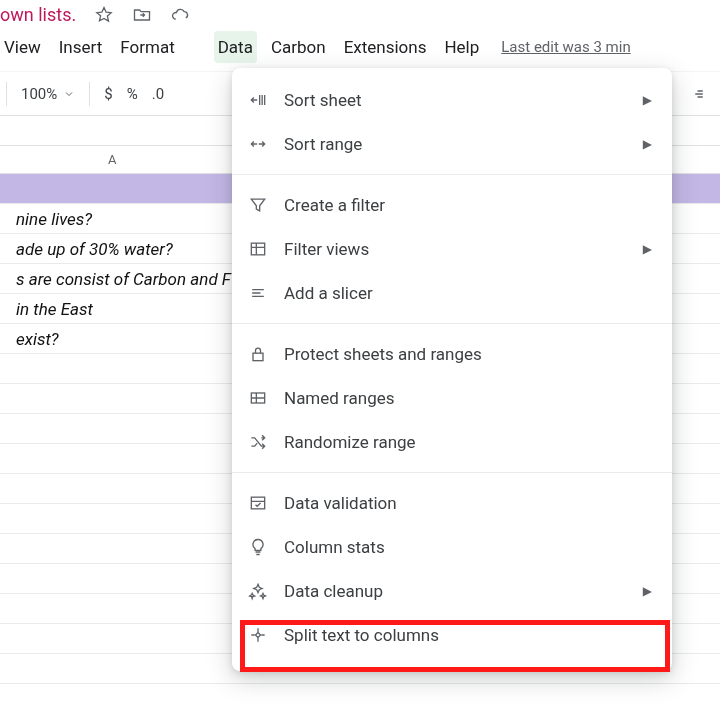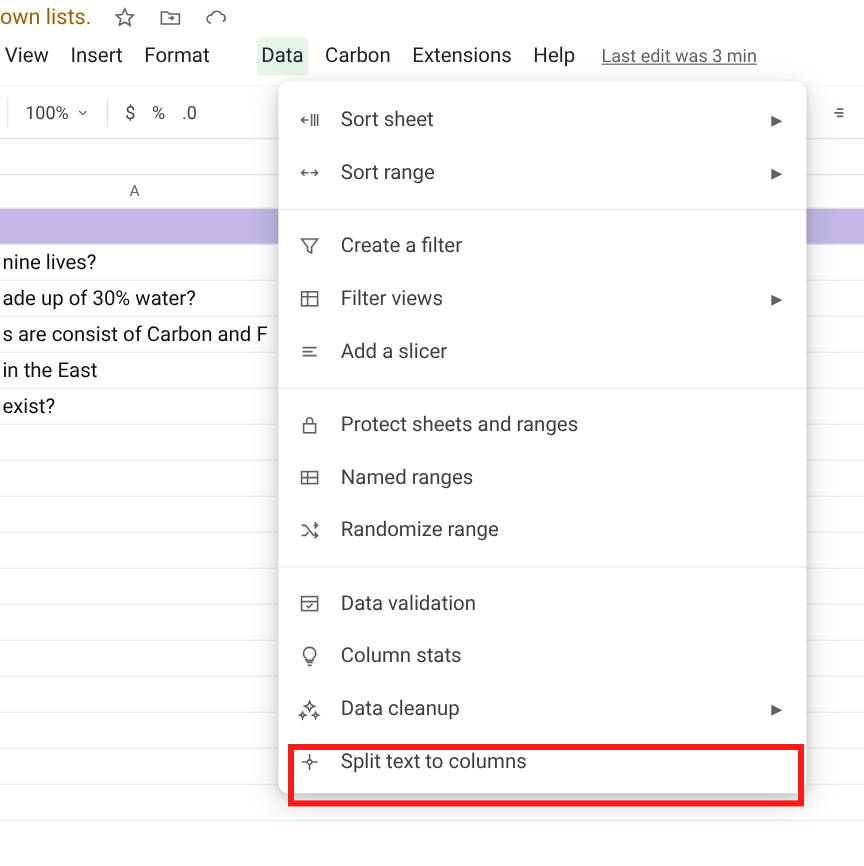--- a/index.html
+++ b/index.html
@@ -14,21 +14,21 @@
     overflow: hidden;
     position: relative;
   }
   .title-row {
     display: flex;
     align-items: center;
     gap: 18px;
     padding: 4px 0 6px 0;
     font-size: 18px;
   }
-  .title-text { color: #a16207; }
+  .title-text { color: #be185d; }
   .title-icon { width: 20px; height: 20px; }
 
   .menubar {
     display: flex;
     align-items: center;
     gap: 10px;
     padding: 0 0 8px 0;
     border-bottom: 1px solid #f5f5f5;
     font-size: 17px;
     color: #202124;
@@ -81,32 +81,32 @@
     display: flex;
     align-items: center;
     border-bottom: 1px solid #eaeaea;
     font-size: 17px;
     color: #111;
     padding-left: 0;
     white-space: nowrap;
     overflow: hidden;
   }
   .r-header { background: #c2b7e5; }
-  .cell { padding-left: 2px; }
+  .cell { padding-left: 16px; font-style: italic; }
 
   
   .menu {
     position: absolute;
     left: 232px;
     top: 68px;
     width: 440px;
     background: #fff;
     border-radius: 8px;
     box-shadow: 0 2px 6px rgba(60,64,67,.15), 0 8px 24px rgba(60,64,67,.25);
-    padding: 10px 0 4px 0;
+    padding: 10px 0 14px 0;
     z-index: 10;
   }
   .mi {
     display: flex;
     align-items: center;
     height: 44px;
     padding: 0 20px 0 16px;
     font-size: 17px;
     color: #3c4043;
   }

